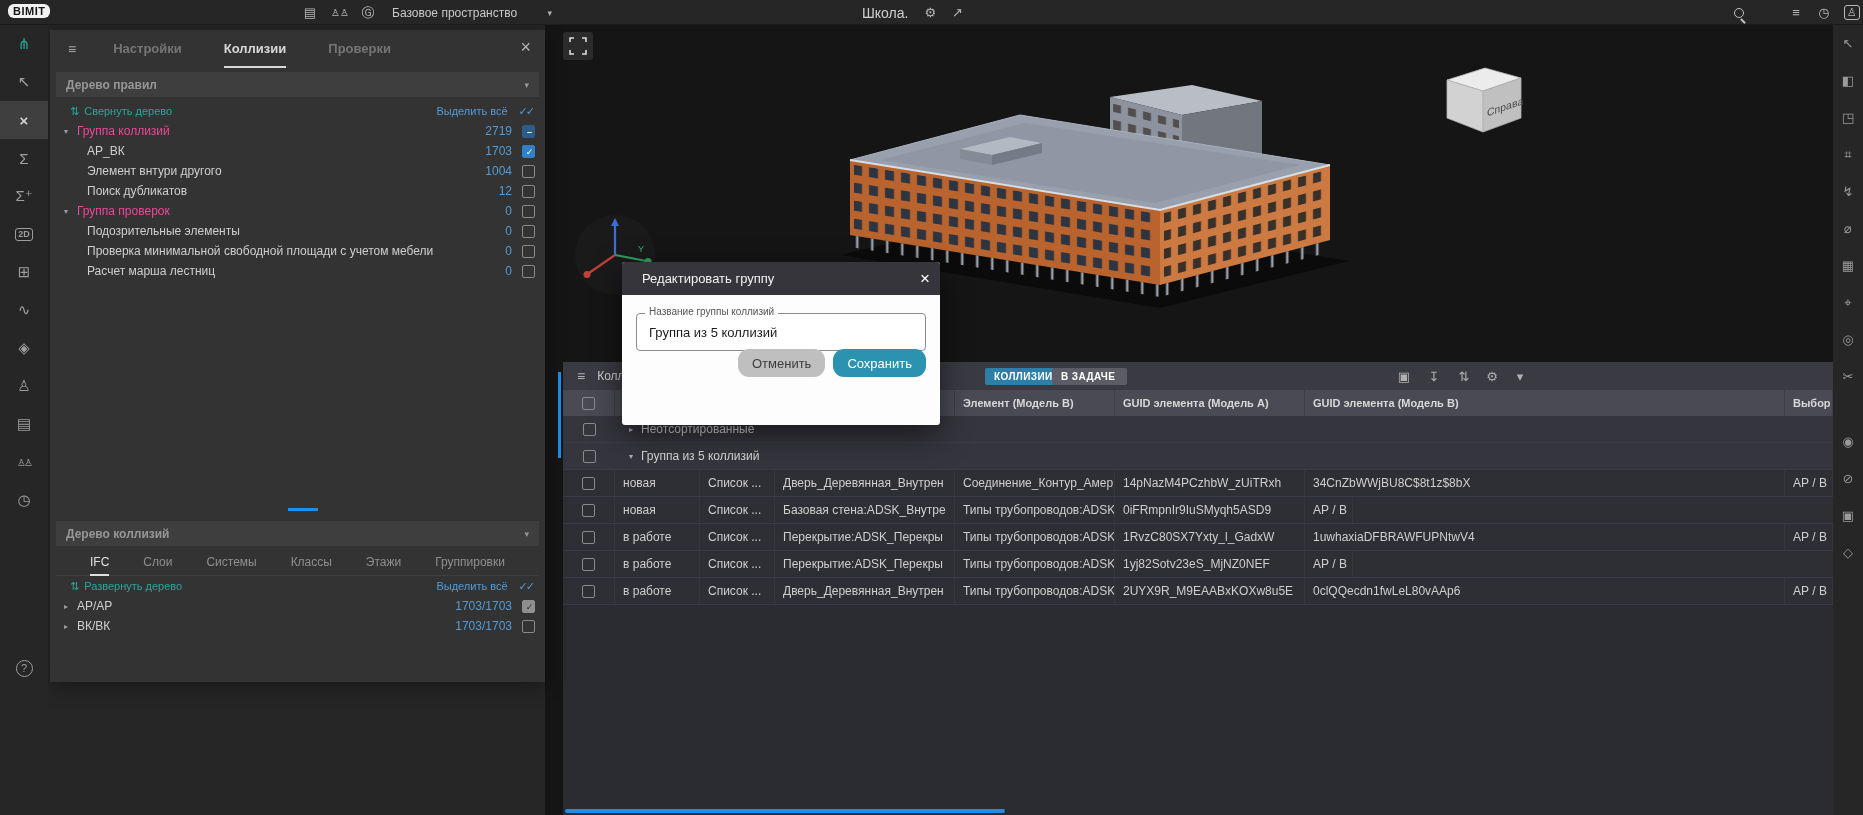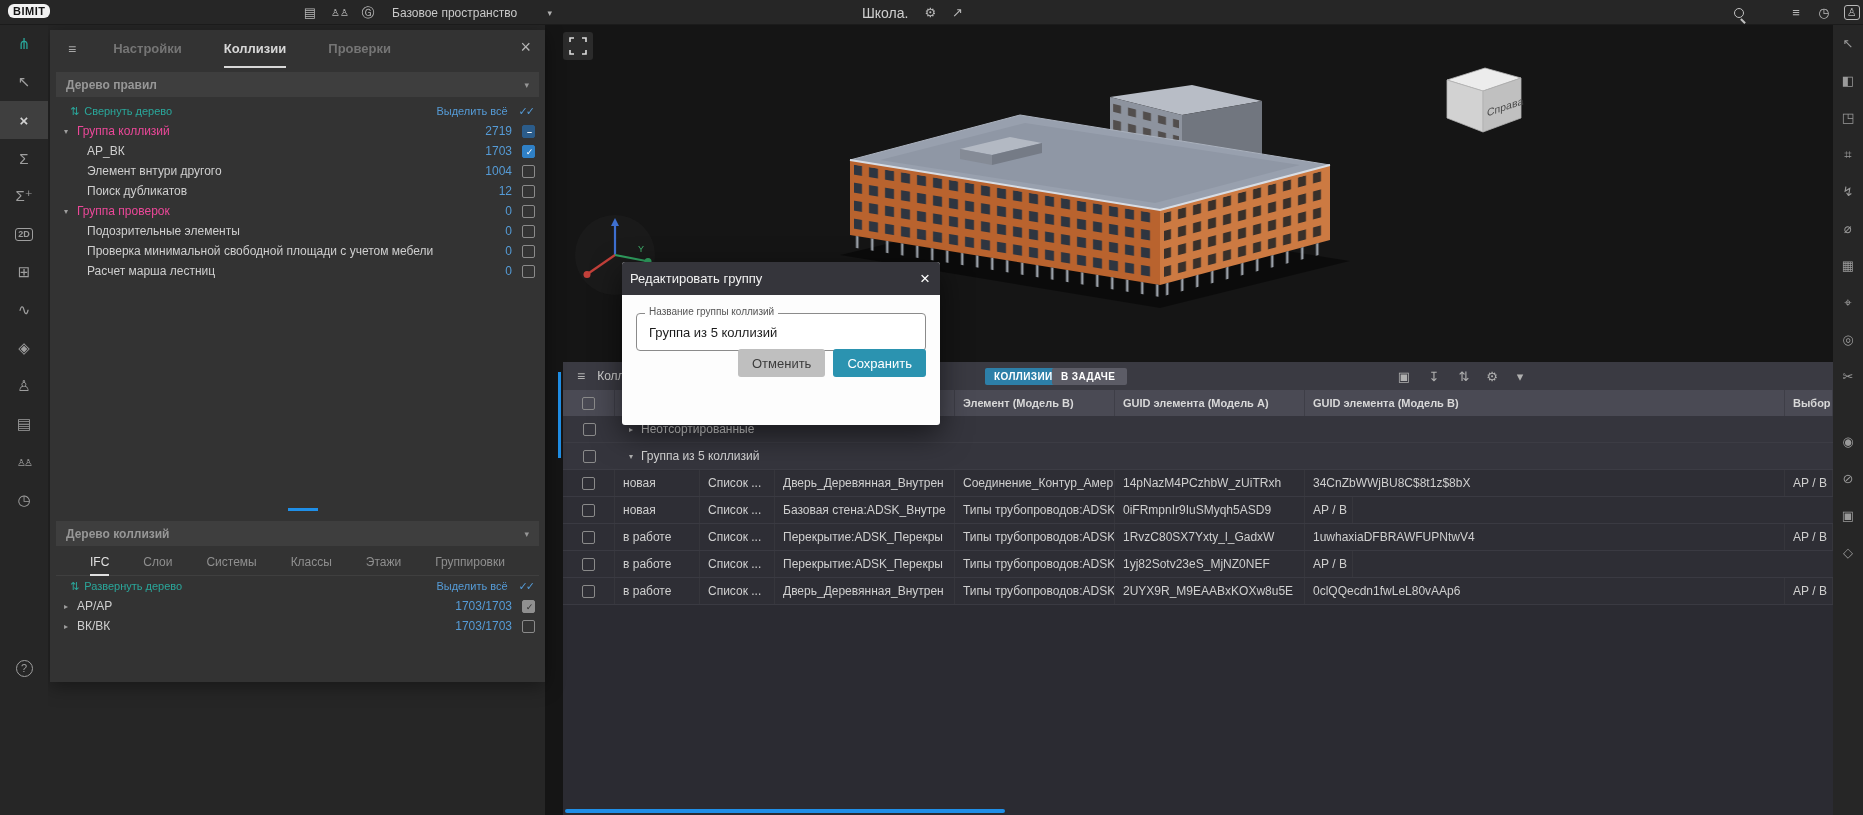--- a/index.html
+++ b/index.html
@@ -79,28 +79,28 @@
   .c0{width:52px;justify-content:center}.c1{width:85px}.c2{width:75px}.c3{width:180px}.c4{width:160px}.c5{width:190px}.c6{width:480px}.c7{width:48px}
   .tgroup{display:flex;height:27px;background:#35353d;border-bottom:1px solid #3c3c44;align-items:center;font-size:12px;color:#d6d6d6}
   .gr-arr{font-size:8px;color:#b0b0b0;margin:0 8px 0 14px}
   .trw{display:flex;height:27px;background:#2e2e35;border-bottom:1px solid #3a3a42;align-items:center;font-size:12px;color:#cfcfcf}
   .trw .c{border-right:1px solid rgba(255,255,255,.04)}
   .cb.sm{margin-left:0}
   #hscroll{position:absolute;left:565px;top:809px;width:440px;height:4px;background:#1f8fe8;border-radius:2px;z-index:7}
   #vscroll{position:absolute;left:558px;top:372px;width:3px;height:86px;background:#1f8fe8;z-index:7}
   
   #modal{position:absolute;left:622px;top:262px;width:318px;height:163px;z-index:30;box-shadow:0 10px 30px rgba(0,0,0,.55);border-radius:3px;overflow:hidden;background:#fdfdfd}
-  .m-head{height:33px;background:#35353b;color:#f2f2f2;font-size:13px;display:flex;align-items:center;padding:0 8px;position:relative}
+  .m-head{height:33px;background:#35353b;color:#f2f2f2;font-size:13px;display:flex;align-items:center;padding:0 20px;position:relative}
   .m-x{position:absolute;right:10px;top:0;height:33px;display:flex;align-items:center;font-size:17px;color:#fff}
   .m-body{position:relative;height:94px}
   .field{position:absolute;left:14px;right:14px;top:18px;height:38px}
   .field input{width:100%;height:38px;border:1px solid #8b8b8b;border-radius:4px;padding:0 12px;font-size:13px;color:#1c1c1c;background:#fff;font-family:inherit;outline:none}
   .field label{position:absolute;top:-7px;left:9px;background:#fdfdfd;padding:0 4px;font-size:10px;color:#555}
   .m-actions{position:absolute;right:14px;bottom:12px;display:flex;gap:8px}
-  .btn{height:28px;padding:0 14px;border:none;border-radius:3px;font-size:13px;font-family:inherit;display:flex;align-items:center;cursor:pointer}
+  .btn{height:28px;padding:0 14px;border:none;border-radius:11px;font-size:13px;font-family:inherit;display:flex;align-items:center;cursor:pointer}
   .btn.cancel{background:#bfbfbf;color:#3c3c3c}
   .btn.save{background:#2b93b0;color:#fff}
 </style>
 </head>
 <body>
 
 <div id="topbar">
   <span class="logo">BIMIT</span>
   <span class="tb-ic" style="left:298px">▤</span>
   <span class="tb-ic" style="left:328px;font-size:10px">♙♙</span>

